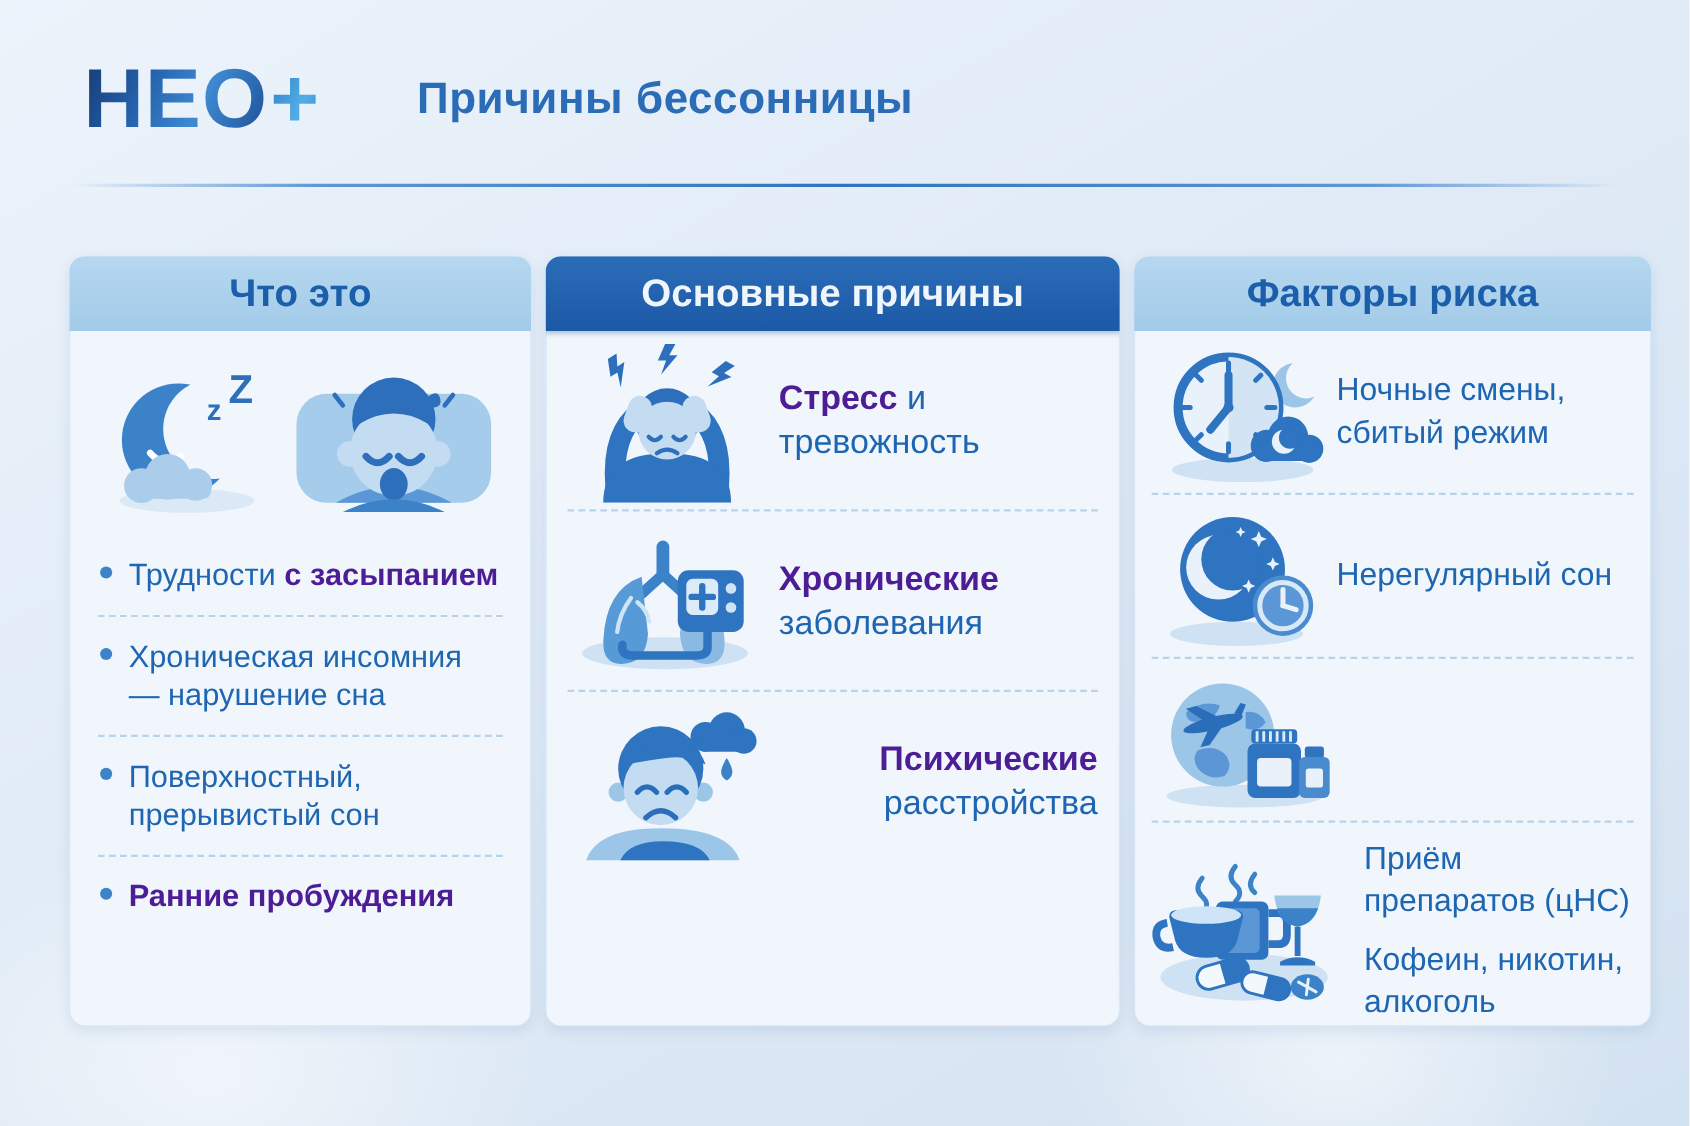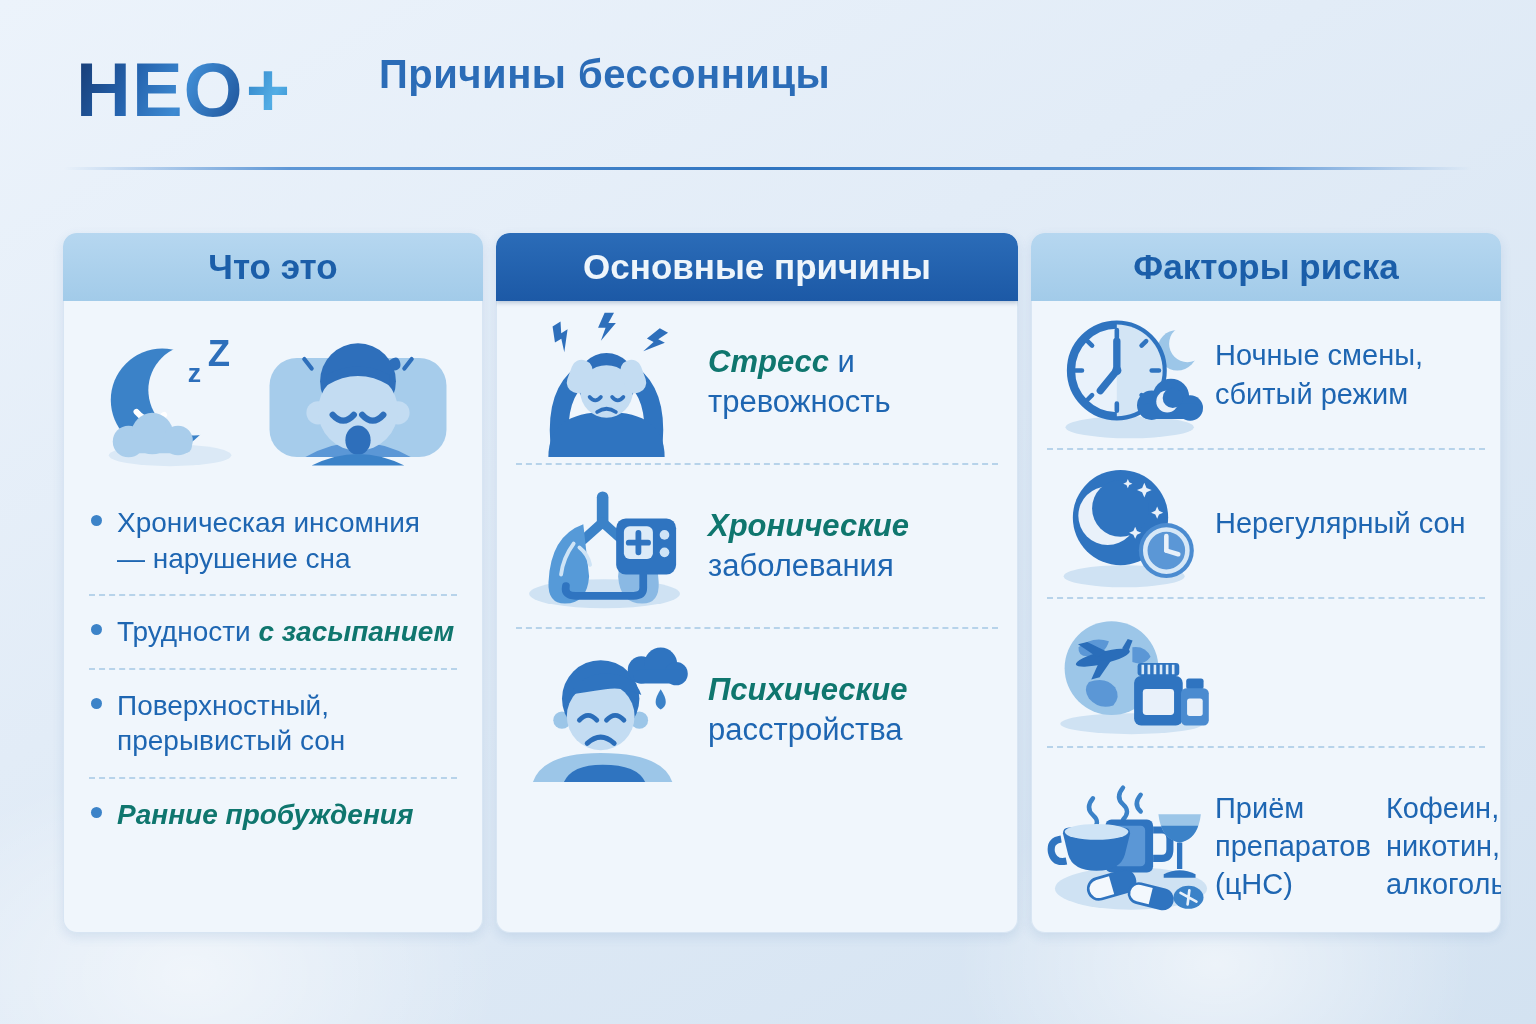--- a/index.html
+++ b/index.html
@@ -3,21 +3,21 @@
 <meta charset="utf-8">
 <style>
   html,body{margin:0;padding:0;}
   body{font-family:"Liberation Sans",sans-serif;}
   .page{position:relative;width:1536px;height:1024px;overflow:hidden;
         background:linear-gradient(150deg,#ecf3fb 0%,#e2ecf7 40%,#d3e2f1 100%);}
   .glow{position:absolute;border-radius:50%;background:radial-gradient(closest-side,rgba(255,255,255,.55),rgba(255,255,255,0));}
   .glow.g1{left:-120px;bottom:-160px;width:620px;height:420px;}
   .glow.g2{right:60px;bottom:-120px;width:520px;height:360px;}
 
-  .topbar{position:absolute;top:52px;left:76px;display:flex;align-items:flex-start;}
+  .topbar{position:absolute;top:52px;left:76px;display:flex;align-items:center;}
   .logo{font-size:76px;font-weight:800;letter-spacing:1px;line-height:1;}
   .logo .neo{background:linear-gradient(115deg,#16386f 0%,#2563ae 35%,#3e8ad2 62%,#1b4c92 100%);
              -webkit-background-clip:text;background-clip:text;color:transparent;}
   .logo .plus{background:linear-gradient(115deg,#2878bf,#53ade5 60%,#2b86c9);
               -webkit-background-clip:text;background-clip:text;color:transparent;margin-left:2px;}
   .title{margin-left:88px;font-size:40px;font-weight:700;color:#2b6cb7;letter-spacing:0.5px;}
 
   .rule{position:absolute;top:167px;left:64px;width:1408px;height:3px;border-radius:2px;
         background:linear-gradient(90deg,rgba(77,139,208,0) 0%,#5e97d6 16%,#2f74c0 50%,#5e97d6 84%,rgba(77,139,208,0) 100%);}
 
@@ -31,34 +31,34 @@
   .hdr-dark{background:linear-gradient(180deg,#2b6cb8,#1c59a6);color:#eef5fb;
             box-shadow:0 2px 4px rgba(20,60,110,.25);}
 
   .hero{height:172px;margin-top:12px;display:flex;align-items:center;justify-content:center;gap:2px;}
 
   .w-list{list-style:none;margin:2px 26px 0;padding:0;}
   .w-item{display:flex;gap:15px;padding:18px 2px;border-bottom:2px dashed #b7d3ea;
           font-size:28px;line-height:1.27;color:#1e66b2;}
   .w-item:last-child{border-bottom:none;}
   .dot{width:11px;height:11px;border-radius:50%;background:#3c83c8;margin-top:10px;flex:none;}
-  .b{font-weight:700;color:#0f766e;font-style:italic;}
+  .b{font-weight:700;color:#4c1d95;}
 
   .c-row{display:flex;align-items:center;gap:12px;margin:0 20px;height:162px;
          border-bottom:2px dashed #b7d3ea;}
-  .c-row:last-child{border-bottom:none;}
+  .c-row:last-child{border-bottom:none;text-align:right;}
   .c-icon{width:180px;height:152px;flex:none;display:flex;align-items:center;justify-content:center;}
   .c-label{font-size:31px;color:#1e66b2;line-height:1.3;}
 
   .r-row{display:flex;align-items:center;margin:0 16px;height:147px;
          border-bottom:2px dashed #b7d3ea;}
   .r-row:last-child{border-bottom:none;height:196px;}
   .r-icon{width:168px;height:142px;flex:none;display:flex;align-items:center;justify-content:center;}
   .r-label{font-size:29px;color:#1e66b2;white-space:pre-line;line-height:1.32;}
-  .r-labels{display:flex;flex-direction:row;gap:15px;}
+  .r-labels{display:flex;flex-direction:column;gap:15px;margin-left:25px;}
 </style>
 </head>
 <body>
 
 <div class="page">
   <div class="glow g1"></div>
   <div class="glow g2"></div>
 
   <header class="topbar">
     <div class="logo"><span class="neo">НЕО</span><span class="plus">+</span></div>
@@ -99,25 +99,25 @@
             <path d="M94 92 q10 11 20 0" stroke="#2e6fbb" stroke-width="6" fill="none" stroke-linecap="round"></path>
             <ellipse cx="90" cy="116" rx="12" ry="14" fill="#2e6fbb"></ellipse>
             <path d="M46 48 l-7 -9 M134 48 l7 -9" stroke="#2e6fbb" stroke-width="4" stroke-linecap="round"></path>
             <path d="M46 140 q44 -22 88 0 Z" fill="#3b82c8"></path>
           </svg>
         </span>
       </div>
       <ul class="w-list">
         <li class="w-item">
           <span class="dot"></span>
-          <span><span>Хроническая инсомния — нарушение сна</span><span class="b"></span></span>
+          <span><span>Трудности </span><span class="b">с засыпанием</span></span>
         </li>
         <li class="w-item">
           <span class="dot"></span>
-          <span><span>Трудности </span><span class="b">с засыпанием</span></span>
+          <span><span>Хроническая инсомния — нарушение сна</span><span class="b"></span></span>
         </li>
         <li class="w-item">
           <span class="dot"></span>
           <span><span>Поверхностный, прерывистый сон</span><span class="b"></span></span>
         </li>
         <li class="w-item">
           <span class="dot"></span>
           <span><span></span><span class="b">Ранние пробуждения</span></span>
         </li>
       </ul>

